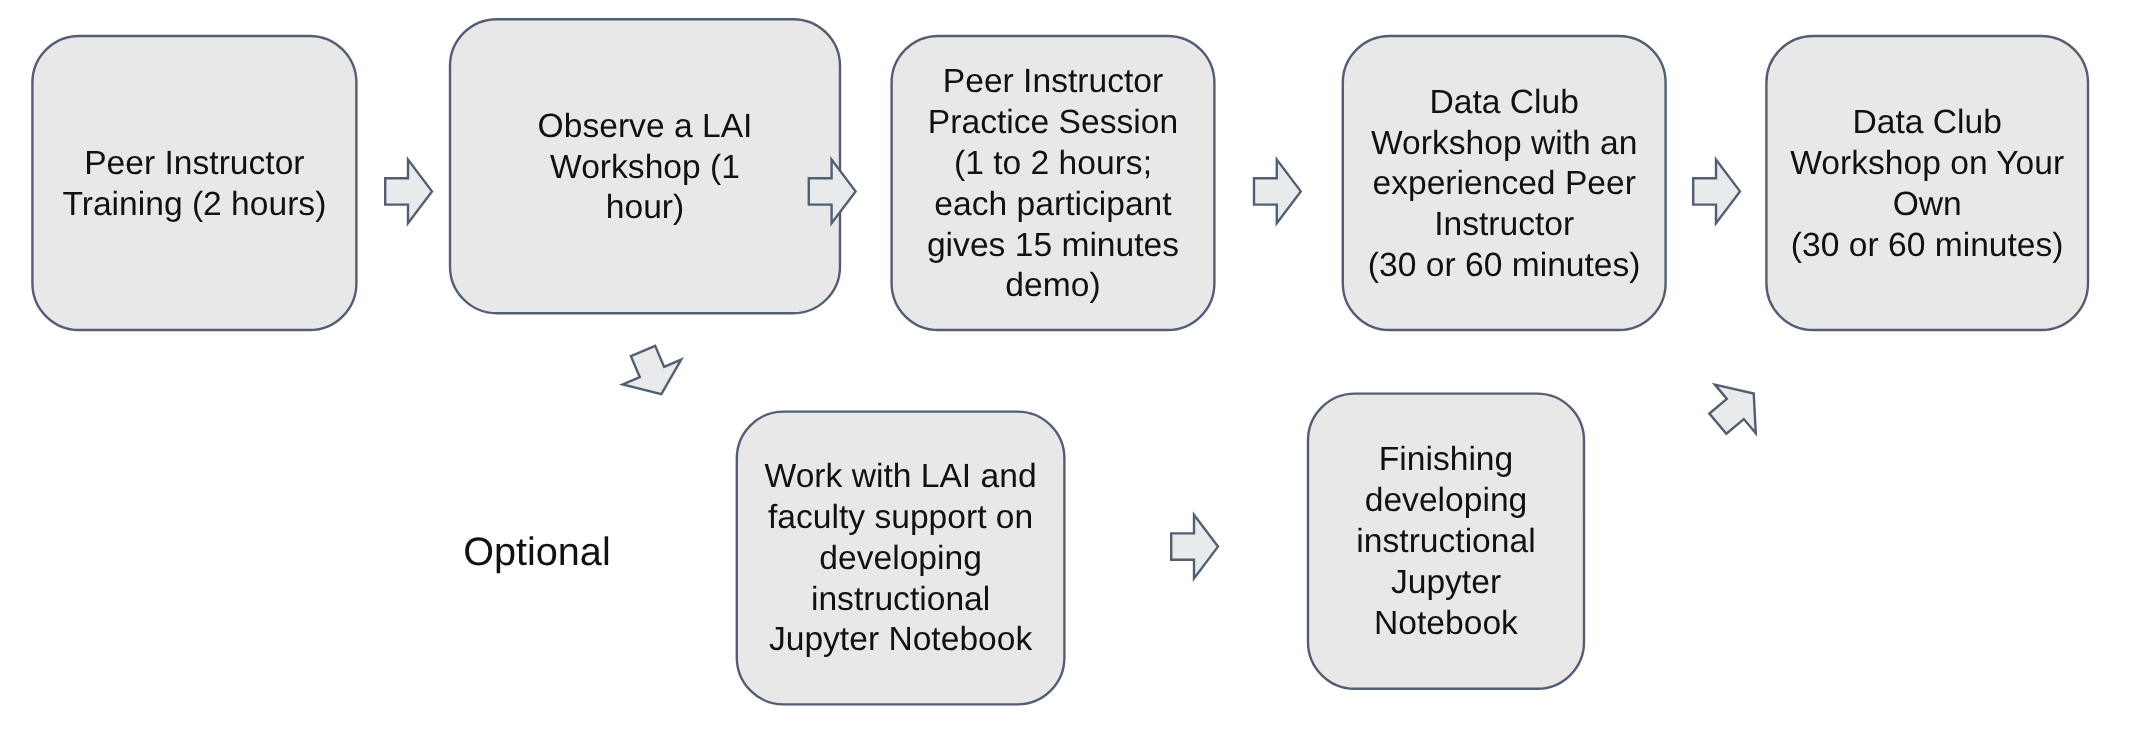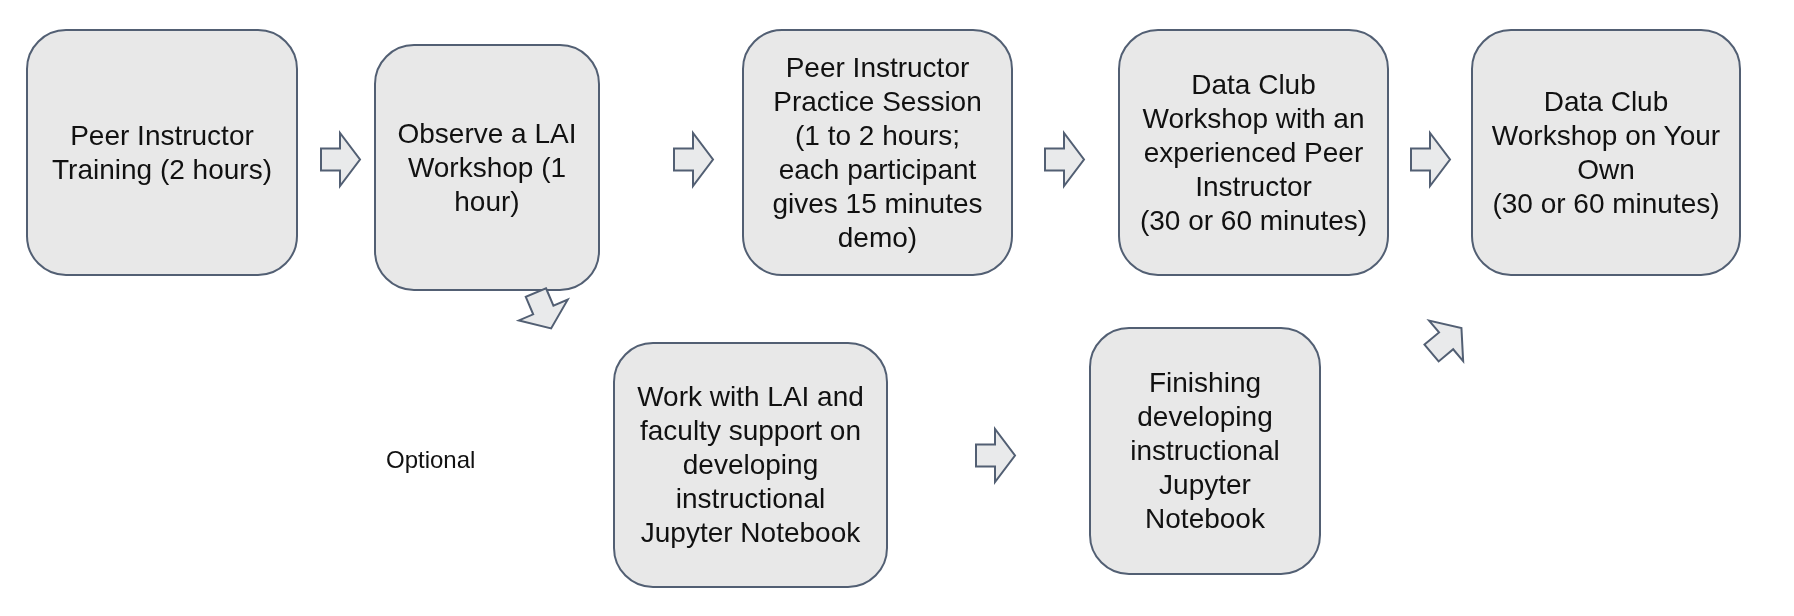--- a/index.html
+++ b/index.html
@@ -48,28 +48,28 @@
     stroke: var(--arrow-border);
     stroke-width: 2;
     stroke-linejoin: miter;
   }
   .rot-down { transform: rotate(67deg); transform-origin: 50% 50%; }
   .rot-up   { transform: rotate(-40deg); transform-origin: 50% 50%; }
   .optional-label {
     position: absolute;
     left: 386px;
     top: 442px;
-    font-size: 24px;
+    font-size: 33px;
     line-height: 36px;
     color: var(--text);
     white-space: nowrap;
   }
   
   .n1 { left: 26px;   top: 29px; width: 272px; height: 247px; }
-  .n2 { left: 374px;  top: 44px; width: 226px; height: 247px; }
+  .n2 { left: 374px;  top: 15px; width: 327px; height: 247px; }
   .n3 { left: 742px;  top: 29px; width: 271px; height: 247px; }
   .n4 { left: 1118px; top: 29px; width: 271px; height: 247px; }
   .n5 { left: 1471px; top: 29px; width: 270px; height: 247px; }
   .a1 { left: 320px;  top: 132px; }
   .a2 { left: 673px;  top: 132px; }
   .a3 { left: 1044px; top: 132px; }
   .a4 { left: 1410px; top: 132px; }
   
   .ad { left: 523px;  top: 283px; }
   .nA { left: 613px;  top: 342px; width: 275px; height: 246px; }

